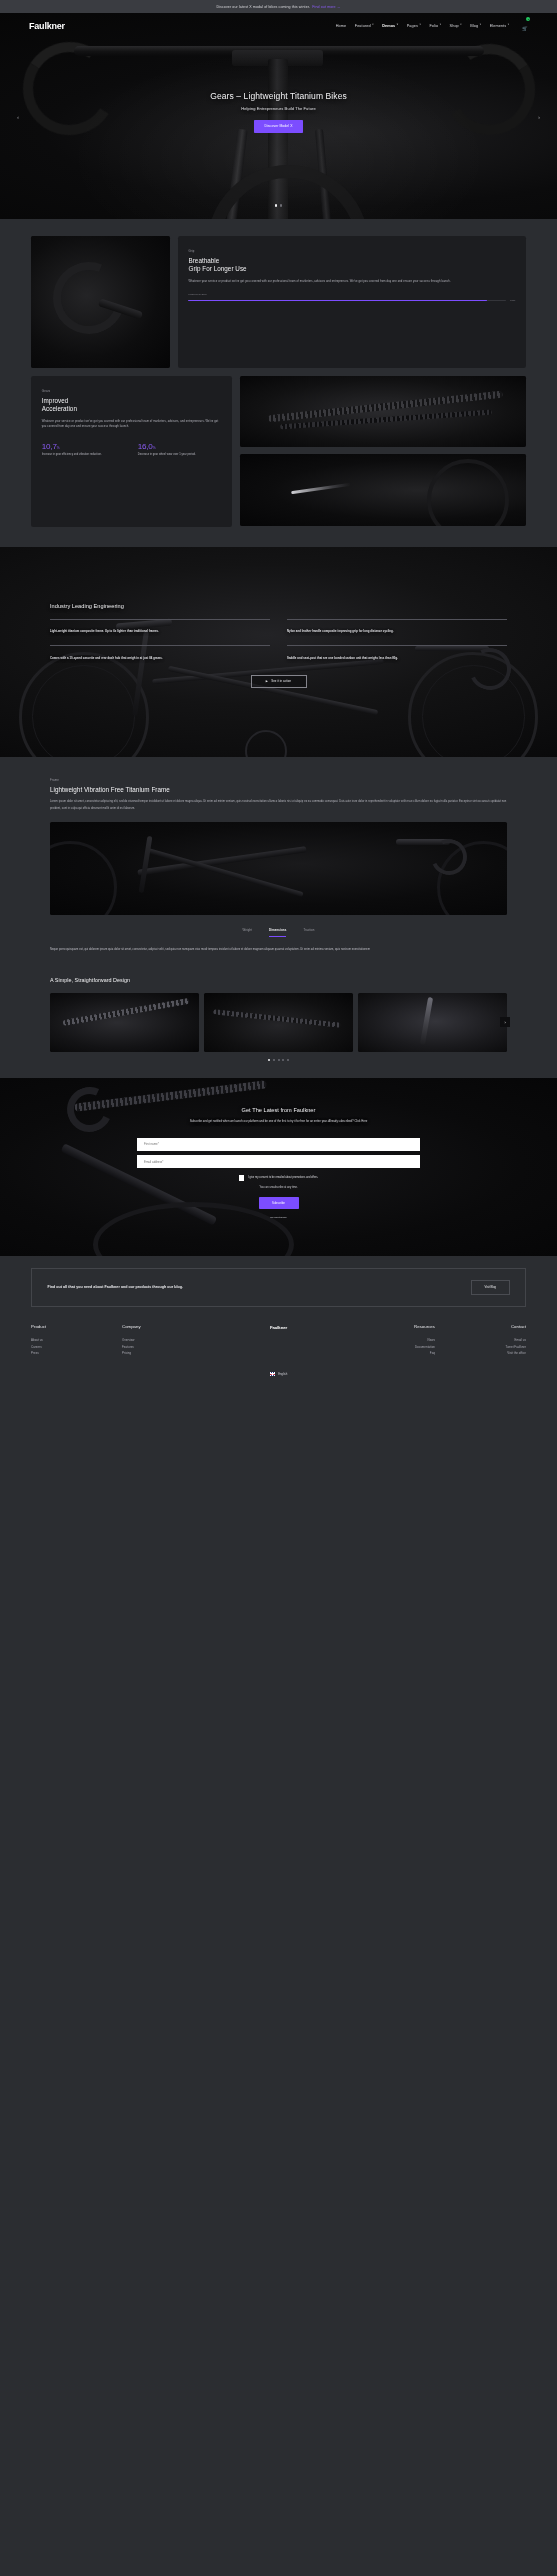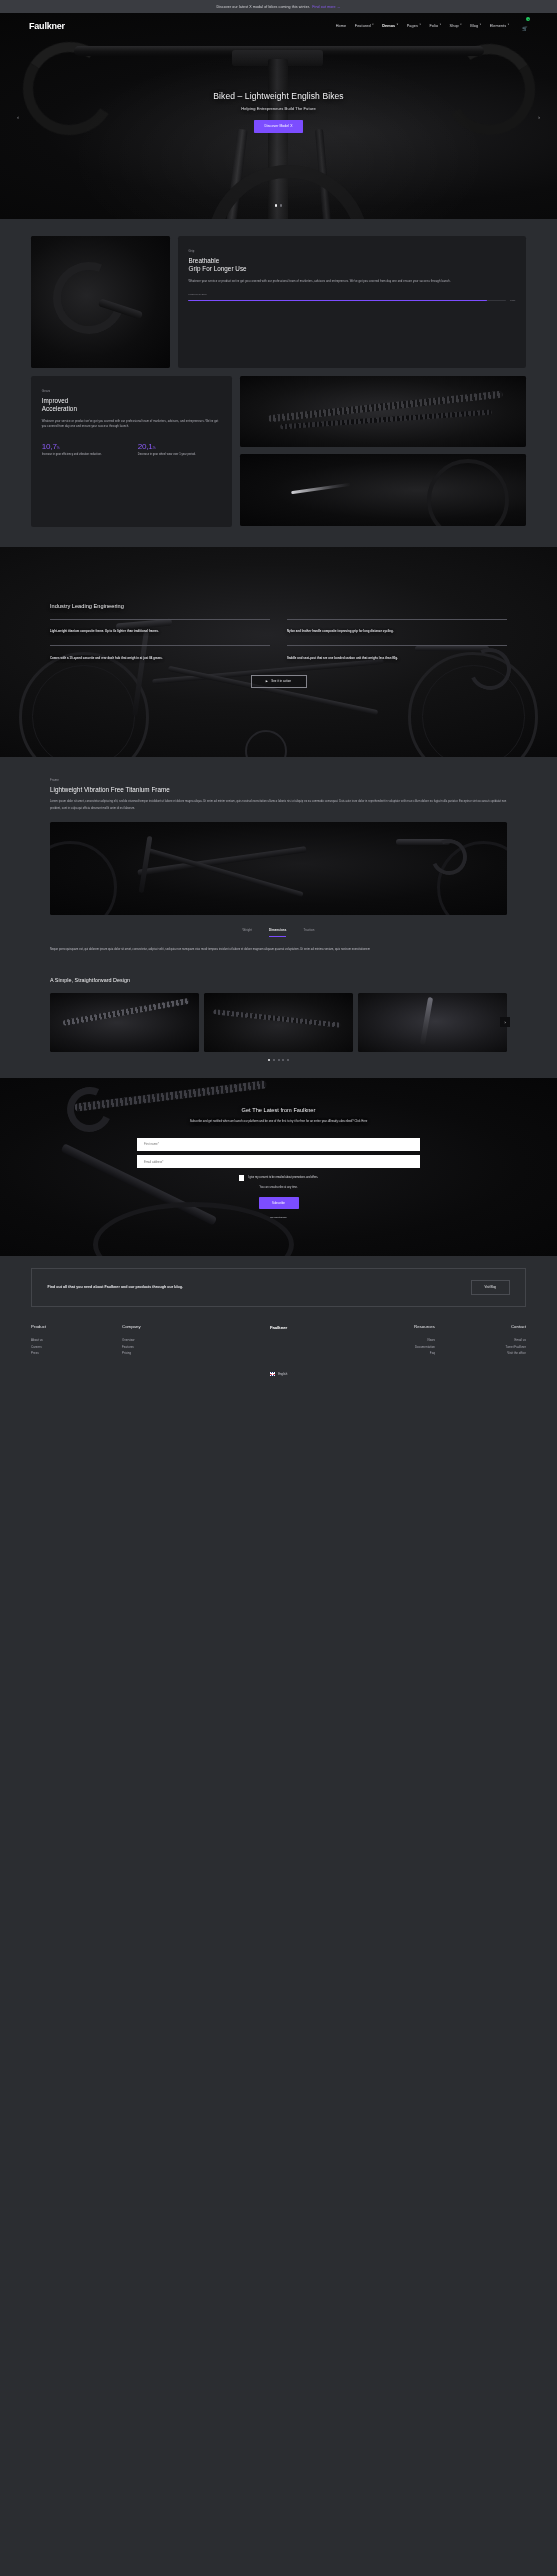--- a/index.html
+++ b/index.html
@@ -432,21 +432,21 @@
             <span class="caret">▾</span>
           </a>
         <div class="cart">
           <span class="cart-ico">🛒</span>
           <span class="cart-badge">0</span>
         </div>
       </div>
     </div>
 
     <div class="hero-copy">
-      <div class="hero-title">Biked – Lightweight English Bikes</div>
+      <div class="hero-title">Gears – Lightweight Titanium Bikes</div>
       <div class="hero-sub">Helping Entrepreneurs Build The Future</div>
       <button class="hero-btn">Discover Model X</button>
     </div>
 
     <div class="hero-arrow l">‹</div>
     <div class="hero-arrow r">›</div>
     <div class="hero-dots">
       <i class="on"></i>
       <i></i>
     </div>
@@ -484,21 +484,21 @@
             <span>Improved</span><br>
             <span>Acceleration</span>
           </div>
           <p class="card-p">Whatever your service or product we've got you covered with our professional team of marketers, advisors, and entrepreneurs. We've got you covered from day one and ensure your success through launch.</p>
           <div class="stats">
             <div class="stat">
               <div class="stat-n"><span>10,7</span><small>%</small></div>
               <div class="stat-t">Increase in gear efficiency and vibration reduction.</div>
             </div>
             <div class="stat">
-              <div class="stat-n"><span>20,1</span><small>%</small></div>
+              <div class="stat-n"><span>16,0</span><small>%</small></div>
               <div class="stat-t">Decrease in gear wheel wear over 1 year period.</div>
             </div>
           </div>
         </div>
       </div>
       <div style="flex:1;display:flex;flex-direction:column;gap:7.7px;">
         <div class="card img" style="height:71px;">
           <div class="ph ph-chain"></div>
         </div>
         <div class="card img" style="height:72px;">

